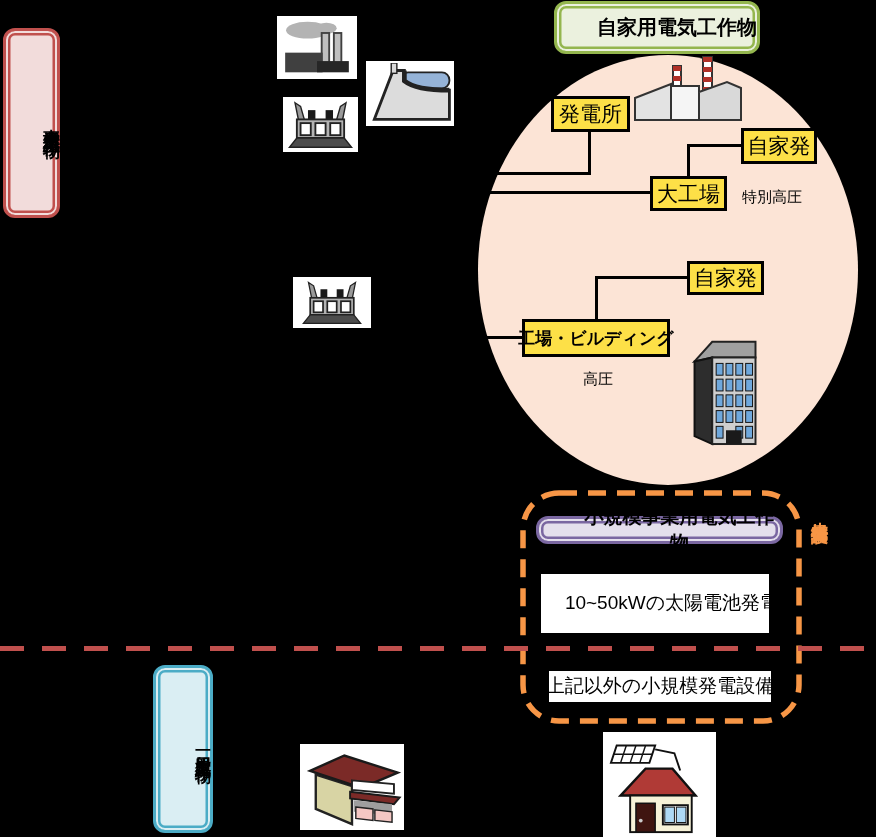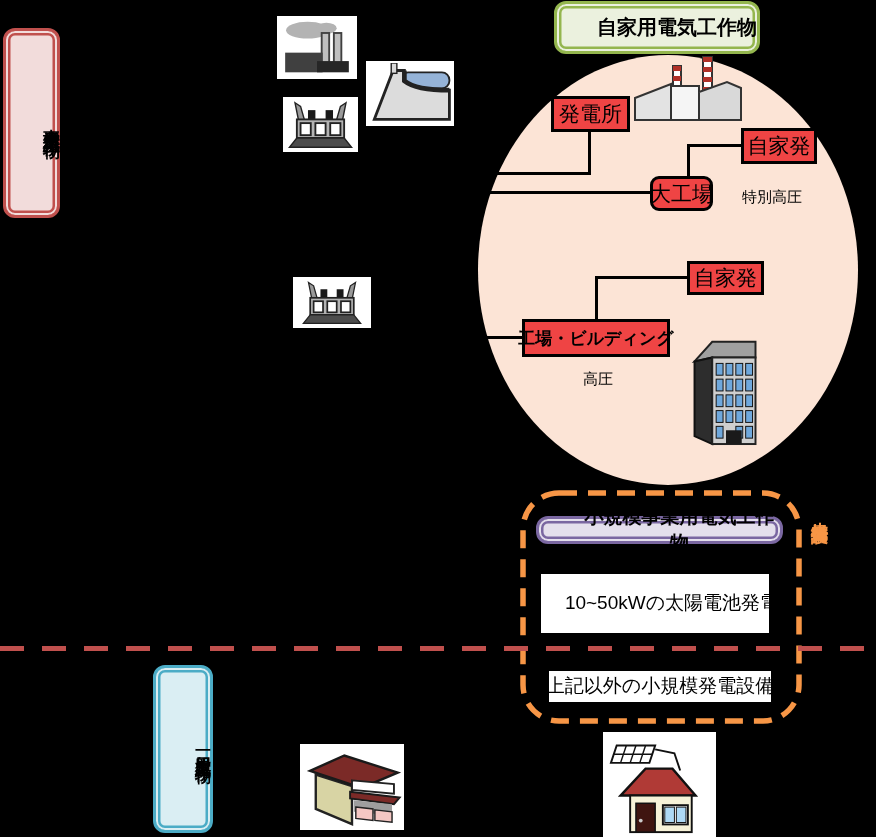--- a/index.html
+++ b/index.html
@@ -30,21 +30,21 @@
 
   
   .big-ellipse{left:478px;top:55px;width:380px;height:430px;
     background:#fce4d6;border-radius:50%;}
 
   
   .line{background:#000;}
 
   
   .node{
-    background:#ef4444;border:3px solid #000;box-sizing:border-box;
+    background:#fde047;border:3px solid #000;box-sizing:border-box;
     display:flex;align-items:center;justify-content:center;
     font-size:21px;color:#000;white-space:nowrap;
   }
   .small-note{font-size:15px;color:#000;white-space:nowrap;}
 
   
   .plain{
     background:#ffffff;color:#000;display:flex;flex-direction:column;
     align-items:center;justify-content:center;text-align:center;
     font-size:19px;line-height:1.5;white-space:nowrap;box-sizing:border-box;
@@ -141,21 +141,21 @@
   <div class="abs line" style="left:484px;top:172px;width:107px;height:3px;"></div>
   <div class="abs line" style="left:484px;top:191px;width:168px;height:3px;"></div>
   <div class="abs line" style="left:687px;top:144px;width:56px;height:3px;"></div>
   <div class="abs line" style="left:687px;top:144px;width:3px;height:34px;"></div>
   <div class="abs line" style="left:595px;top:276px;width:94px;height:3px;"></div>
   <div class="abs line" style="left:595px;top:276px;width:3px;height:45px;"></div>
   <div class="abs line" style="left:483px;top:336px;width:41px;height:3px;"></div>
 
   <div class="abs node" style="left:551px;top:96px;width:79px;height:36px;">発電所</div>
   <div class="abs node" style="left:741px;top:128px;width:76px;height:36px;">自家発</div>
-  <div class="abs node" style="left:650px;top:176px;width:63px;height:35px;border-radius:9px;">大工場</div>
+  <div class="abs node" style="left:650px;top:176px;width:77px;height:35px;">大工場</div>
   <div class="abs small-note" style="left:742px;top:188px;">特別高圧</div>
   <div class="abs node" style="left:687px;top:261px;width:77px;height:34px;">自家発</div>
   <div class="abs node" style="left:522px;top:319px;width:148px;height:38px;font-size:17px;font-weight:bold;">工場・ビルディング</div>
   <div class="abs small-note" style="left:583px;top:370px;">高圧</div>
 
   <svg class="abs" style="left:686px;top:328px;" width="80" height="118" viewBox="0 0 80 120">
     <polygon points="8,34 26,14 70,14 70,30 26,30" fill="#a0a0a0" stroke="#222" stroke-width="2"></polygon>
     <polygon points="8,34 26,30 26,118 8,110" fill="#2d2d2d" stroke="#111" stroke-width="2"></polygon>
     <rect x="26" y="30" width="44" height="88" fill="#cfcfcf" stroke="#222" stroke-width="2"></rect>
     <g fill="#6fa8dc" stroke="#111" stroke-width="1">

